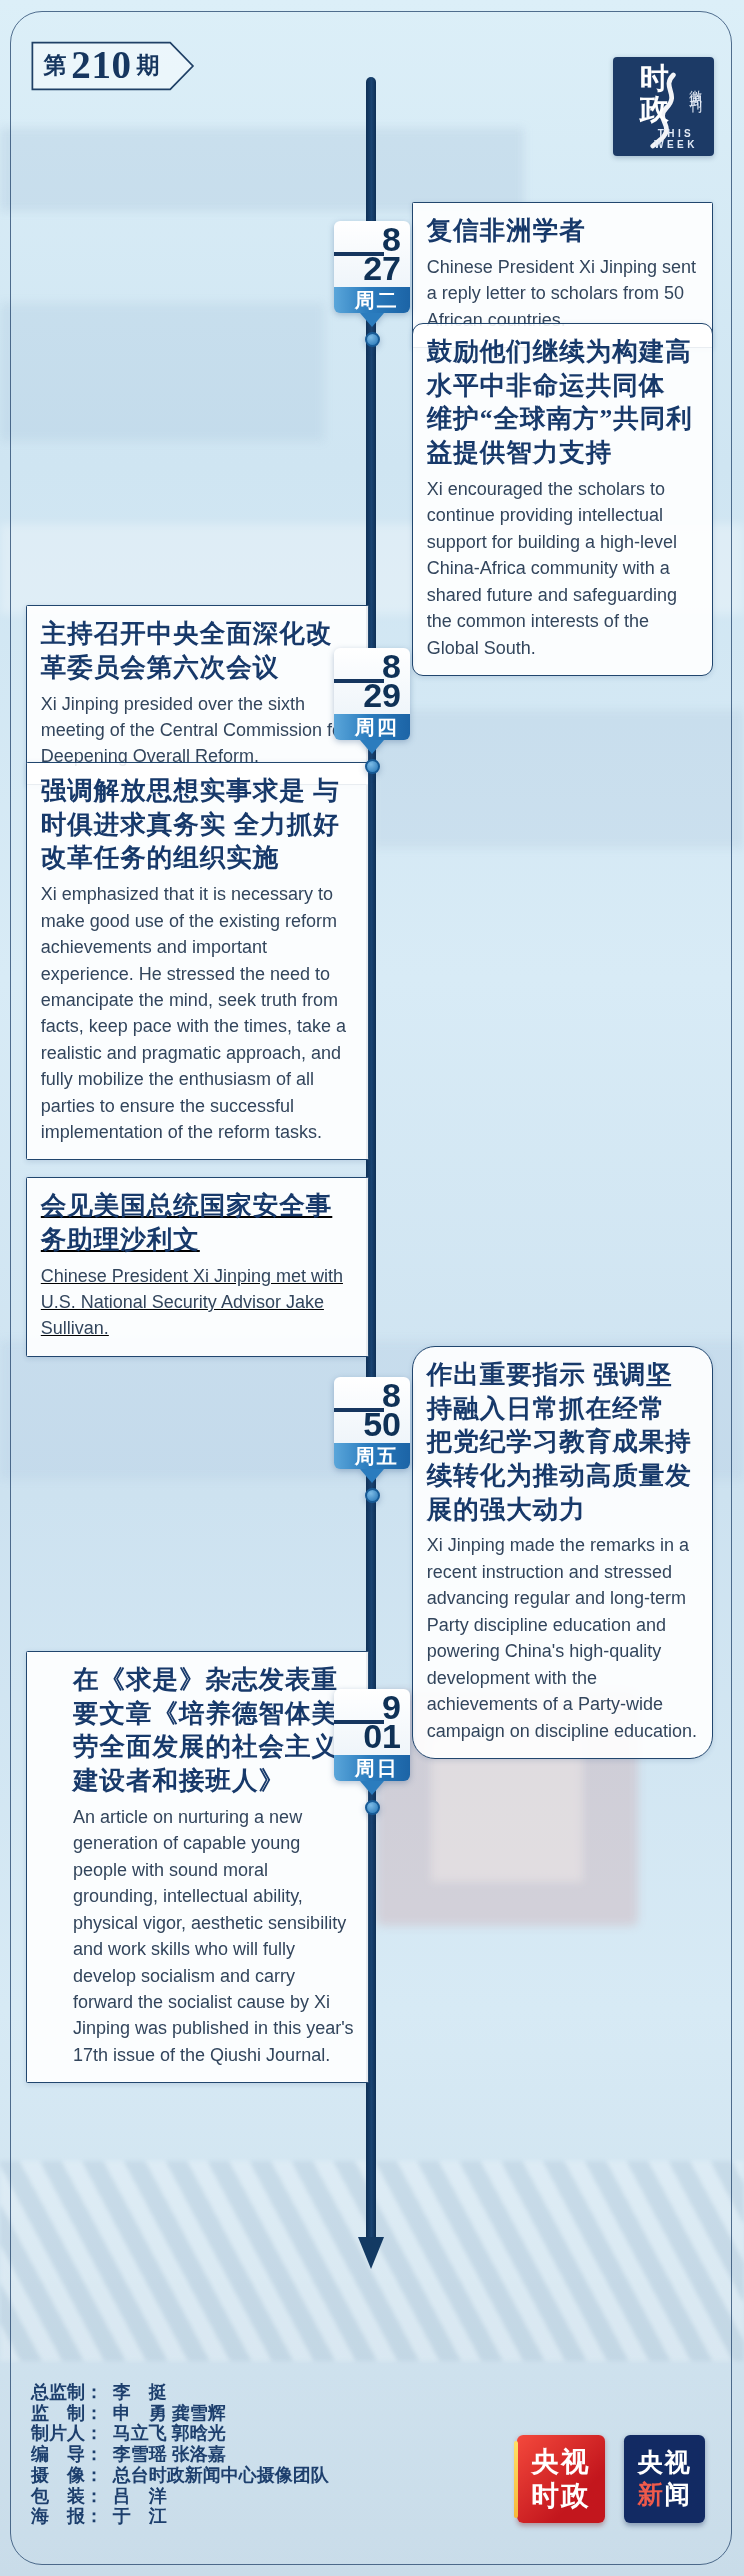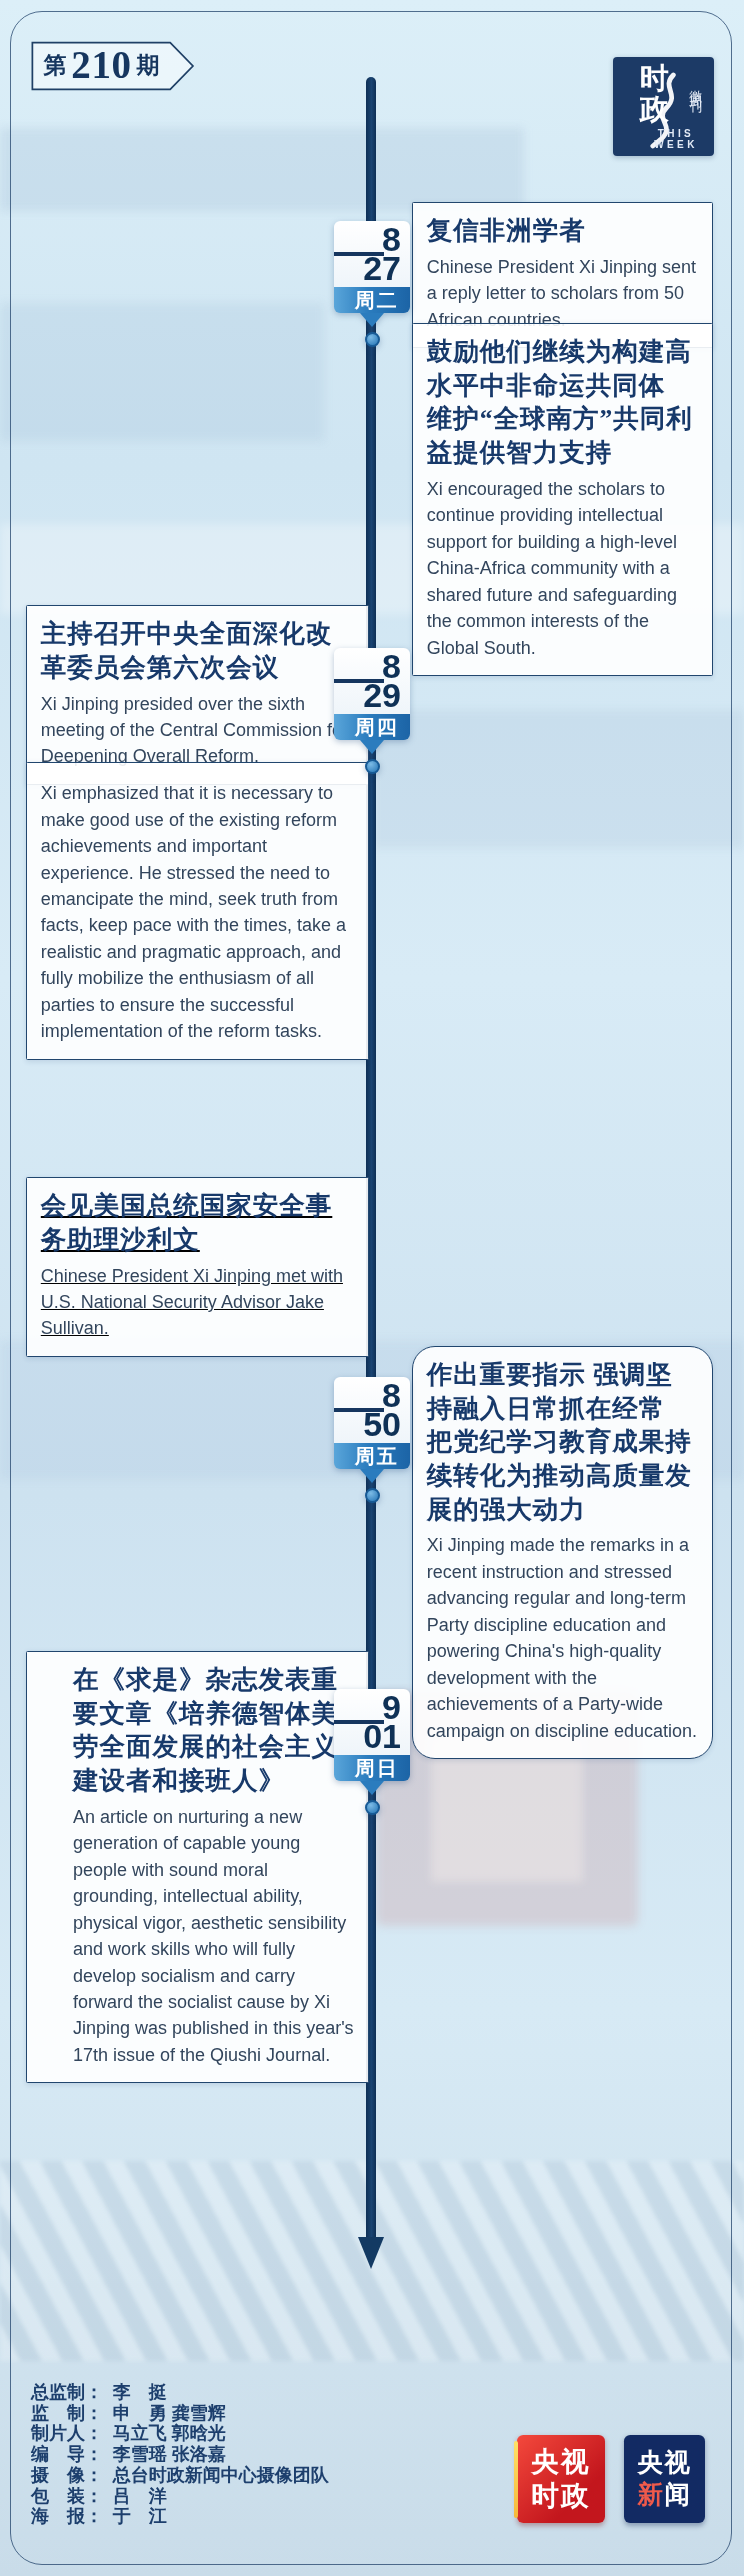--- a/index.html
+++ b/index.html
@@ -175,31 +175,32 @@
       </div>
     <div class="m-pointer"></div>
     <div class="m-dot"></div>
   </div>
 
   <div class="nbox right" style="top:202px;">
     <div class="headline">复信非洲学者</div>
     <div class="body-en">Chinese President Xi Jinping sent a reply letter to scholars from 50 African countries.</div>
   </div>
 
-  <div class="nbox right" style="top:323px;">
+  <div class="nbox right" style="top:323px;border-radius:11px;">
     <div class="headline">鼓励他们继续为构建高水平中非命运共同体 维护“全球南方”共同利益提供智力支持</div>
     <div class="body-en">Xi encouraged the scholars to continue providing intellectual support for building a high-level China-Africa community with a shared future and safeguarding the common interests of the Global South.</div>
   </div>
 
   <div class="nbox left" style="top:605px;">
     <div class="headline">主持召开中央全面深化改革委员会第六次会议</div>
     <div class="body-en">Xi Jinping presided over the sixth meeting of the Central Commission for Deepening Overall Reform.</div>
   </div>
 
   <div class="nbox left" style="top:762px;">
+    <div class="headline">强调解放思想实事求是 与时俱进求真务实  全力抓好改革任务的组织实施</div>
     <div class="body-en">Xi emphasized that it is necessary to make good use of the existing reform achievements and important experience. He stressed the need to emancipate the mind, seek truth from facts, keep pace with the times, take a realistic and pragmatic approach, and fully mobilize the enthusiasm of all parties to ensure the successful implementation of the reform tasks.</div>
   </div>
 
   <div class="nbox left" style="top:1177px;text-decoration:underline;">
     <div class="headline">会见美国总统国家安全事务助理沙利文</div>
     <div class="body-en">Chinese President Xi Jinping met with U.S. National Security Advisor Jake Sullivan.</div>
   </div>
 
   <div class="nbox right" style="top:1346px;border-radius:23px;">
     <div class="headline">作出重要指示  强调坚持融入日常抓在经常 把党纪学习教育成果持续转化为推动高质量发展的强大动力</div>

